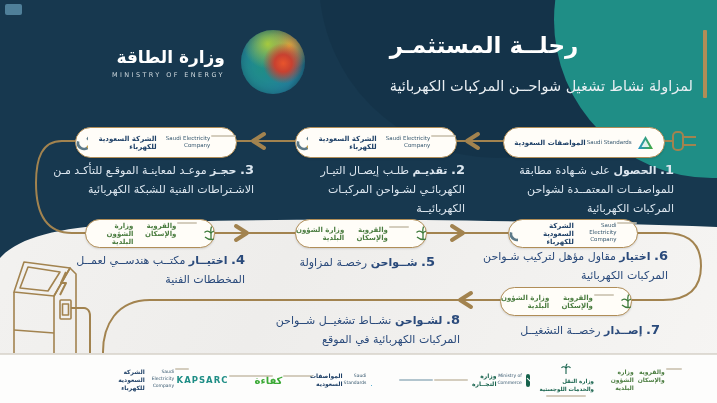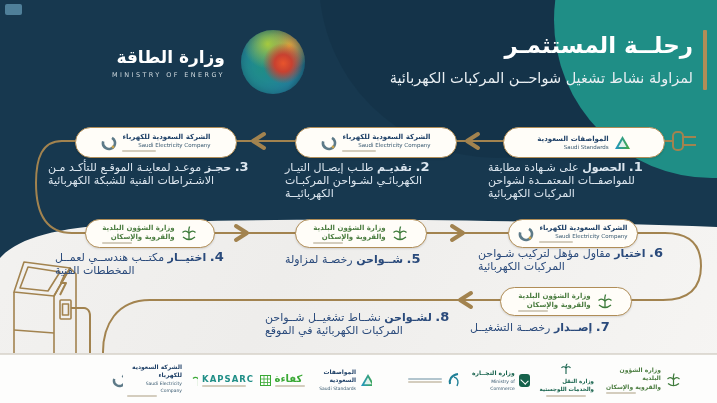--- a/index.html
+++ b/index.html
@@ -4,60 +4,60 @@
 <style>
   html,body{margin:0;padding:0;background:#555;}
   .page{position:relative;width:717px;height:403px;overflow:hidden;
         background:linear-gradient(115deg,#f4f3f1 0%,#eeedeb 45%,#f6f5f3 100%);
         font-family:"DejaVu Sans",sans-serif;}
   svg.decor{position:absolute;left:0;top:0;z-index:0;}
 
   
   .hdr-title{position:absolute;top:30px;right:10px;z-index:2;display:flex;flex-direction:row;align-items:stretch;}
   .hdr-bar{width:4px;background:#b08d57;margin-left:10px;border-radius:1px;}
-  .hdr-txt{text-align:right;}
+  .hdr-txt{}
   .hdr-txt .t1{color:#ffffff;font-size:23px;font-weight:bold;letter-spacing:.5px;line-height:30px;}
-  .hdr-txt .t2{color:#e9eff3;font-size:14.5px;line-height:24px;margin-top:6px;}
+  .hdr-txt .t2{color:#e9eff3;font-size:14.5px;line-height:24px;margin-top:14px;}
 
   .moe{position:absolute;left:112px;top:30px;z-index:2;display:flex;align-items:center;gap:16px;}
   .moe-txt{text-align:right;}
   .moe-ar{color:#fff;font-size:17px;font-weight:bold;line-height:22px;}
   .moe-en{color:#cfd9de;font-size:6.5px;letter-spacing:2.4px;margin-top:3px;}
   .moe-globe{width:64px;height:64px;border-radius:50%;
      background:
        radial-gradient(circle at 66% 52%, #e8542c 0%, #c84130 16%, rgba(200,65,48,0) 38%),
        radial-gradient(circle at 42% 22%, #a6c93e 0%, rgba(166,201,62,0) 40%),
        radial-gradient(circle at 75% 25%, #e9a13b 0%, rgba(233,161,59,0) 35%),
        radial-gradient(circle at 32% 60%, #1f8e86 0%, #23809c 55%, #174b63 100%);
      box-shadow:0 0 10px rgba(0,0,0,.25) inset;}
   .spa{position:absolute;left:5px;top:4px;width:17px;height:11px;border-radius:2px;
        background:rgba(125,185,215,.55);z-index:2;}
 
   
   .pill{position:absolute;z-index:2;background:#fffdf8;border:1.2px solid #b08d57;
         border-radius:16px;display:flex;align-items:center;justify-content:center;
         box-shadow:0 1px 2px rgba(0,0,0,.12);}
   .lockup{display:flex;align-items:center;gap:5px;direction:ltr;}
-  .lk-col{display:flex;flex-direction:column;gap:1px;}
+  .lk-col{display:flex;flex-direction:row;gap:1px;}
   .lk-ar{font-size:7px;font-weight:bold;color:#1d3f66;text-align:right;line-height:8px;}
   .lk-ar.green{color:#4a7c3f;}
   .lk-en{font-size:5.5px;color:#35576e;text-align:right;line-height:7px;}
   .blurbar{display:block;height:2px;background:#c9c0ae;border-radius:2px;opacity:.8;}
 
   .pos-p1{left:503px;top:127px;width:160px;height:29px;}
   .pos-p2{left:295px;top:127px;width:160px;height:29px;}
   .pos-p3{left:75px; top:127px;width:160px;height:29px;}
   .pos-p4{left:85px; top:219px;width:128px;height:27px;}
   .pos-p5{left:295px;top:219px;width:130px;height:27px;}
   .pos-p6{left:508px;top:219px;width:128px;height:27px;}
   .pos-p7{left:500px;top:287px;width:130px;height:27px;}
 
   
-  .step{position:absolute;z-index:2;direction:rtl;text-align:left;
-        color:#2a4a7b;font-size:11px;line-height:13px;}
+  .step{position:absolute;z-index:2;direction:rtl;text-align:right;
+        color:#2a4a7b;font-size:11px;line-height:19px;}
   .step b{font-weight:bold;}
   .step .num{font-weight:bold;font-size:13px;}
   .pos-s1{left:488px;top:160px;width:186px;}
   .pos-s2{left:285px;top:160px;width:180px;}
   .pos-s3{left:48px; top:160px;width:206px;}
   .pos-s4{left:55px; top:250px;width:190px;}
   .pos-s5{left:285px;top:252px;width:150px;}
   .pos-s6{left:478px;top:246px;width:190px;}
   .pos-s7{left:470px;top:320px;width:190px;}
   .pos-s8{left:265px;top:310px;width:195px;}

